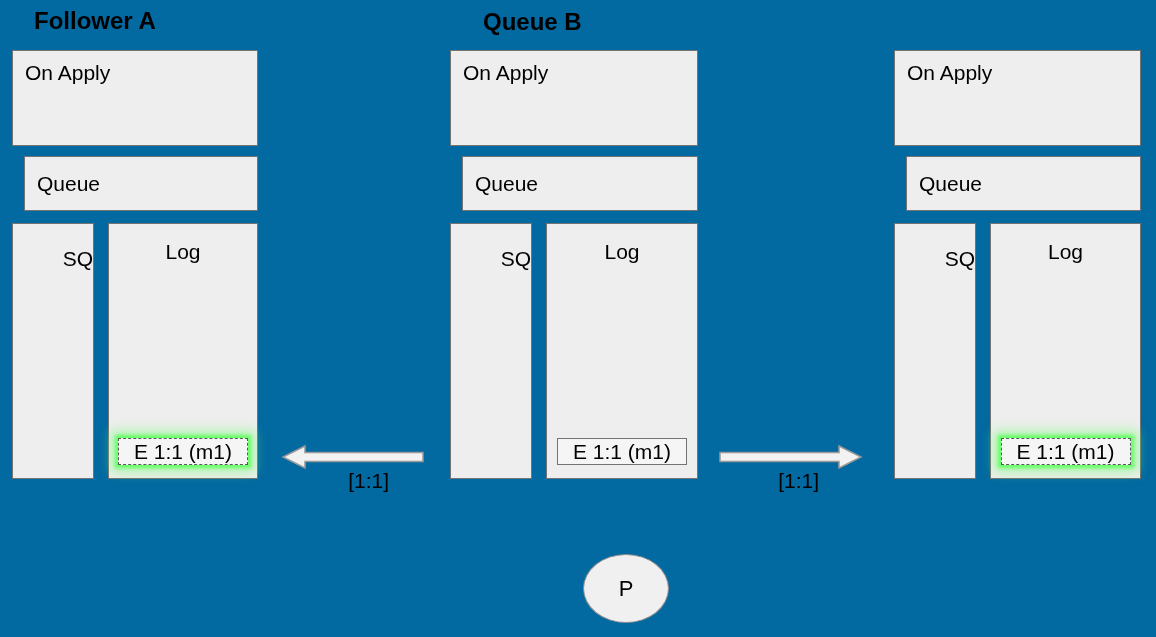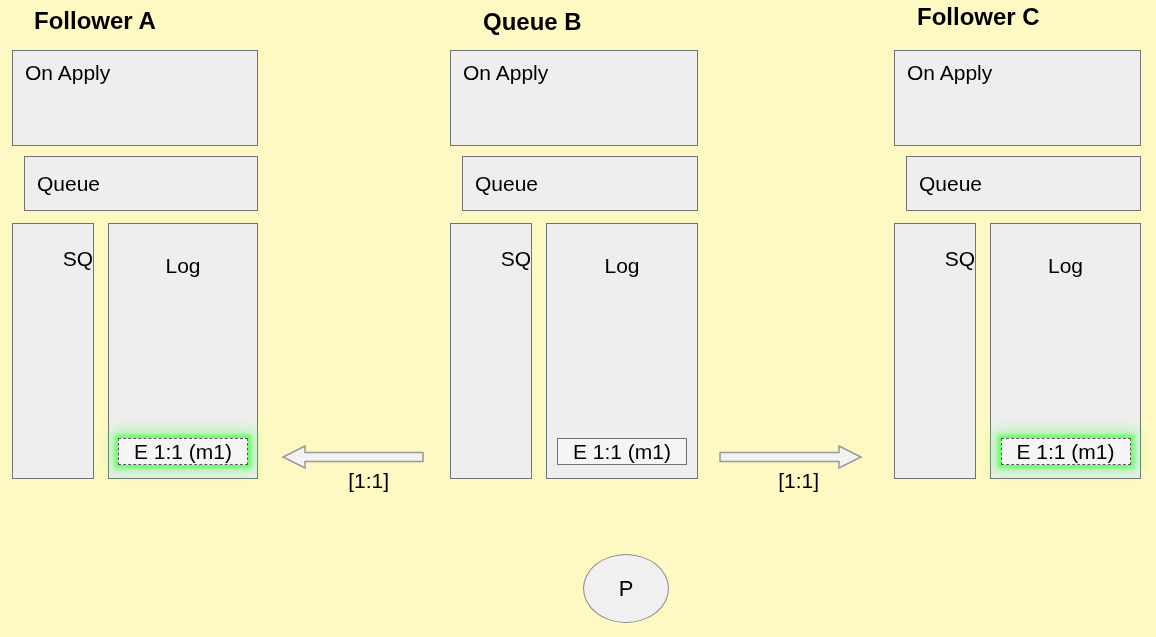--- a/index.html
+++ b/index.html
@@ -1,20 +1,20 @@
 <!DOCTYPE html>
 <html><head>
 <meta charset="utf-8">
 <style>
   html, body { margin: 0; padding: 0; background: #ffffff; }
   .canvas {
     position: relative;
     width: 1156px;
     height: 637px;
-    background: #fef9c3;
+    background: #0369a1;
     font-family: "Liberation Sans", sans-serif;
     color: #000000;
     overflow: hidden;
   }
   .col { position: absolute; top: 0; height: 485px; }
   .col-a { left: 12px;  width: 246px; }
   .col-b { left: 450px; width: 248px; }
   .col-c { left: 894px; width: 247px; }
 
   .node-title {
@@ -30,21 +30,21 @@
   .box {
     position: absolute;
     background: #eeeeee;
     border: 1.5px solid #737373;
     box-sizing: border-box;
     font-size: 21px;
   }
   .on-apply { left: 0; right: 0; top: 50px;  height: 96px; padding: 10px 0 8px 12px; }
   .queue    { left: 0; right: 0; top: 156px; height: 55px; display: flex; align-items: center; padding-left: 12px; margin-left: 12px; }
   .sq       { left: 0; top: 223px; width: 82px; height: 256px; text-align: right; padding-top: 23px; }
-  .log      { left: 96px; right: 0; top: 223px; height: 256px; text-align: center; padding-top: 30px; }
+  .log      { left: 96px; right: 0; top: 223px; height: 256px; text-align: center; padding-top: 16px; }
 
   .entry {
     position: absolute;
     left: 50%;
     transform: translateX(-50%);
     bottom: 13px;
     width: 130px;
     height: 27px;
     line-height: 25px;
     font-size: 21px;
@@ -110,21 +110,20 @@
     <div class="box on-apply">On Apply</div>
     <div class="box queue">Queue</div>
     <div class="box sq">SQ</div>
     <div class="box log">
       <span>Log</span>
       <div class="entry solid">E 1:1 (m1)</div>
     </div>
   </div>
 
   <div class="col col-c">
-    <div class="node-title">Follower C</div>
     <div class="box on-apply">On Apply</div>
     <div class="box queue">Queue</div>
     <div class="box sq">SQ</div>
     <div class="box log">
       <span>Log</span>
       <div class="entry glow">E 1:1 (m1)</div>
     </div>
   </div>
 
   <svg class="arrow-svg arrow-left-pos" width="144" height="26" viewBox="0 0 144 26">

